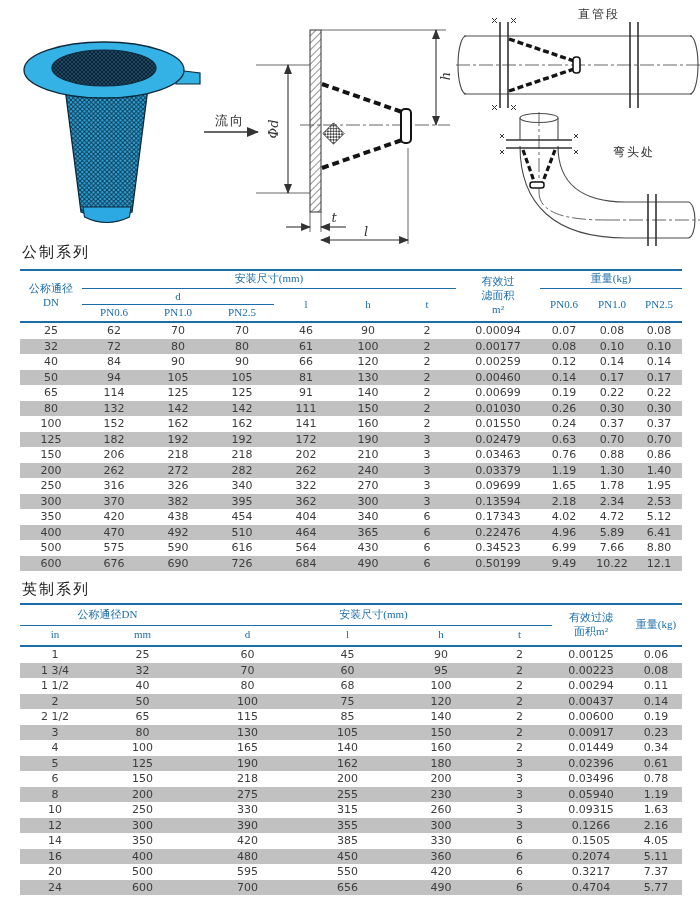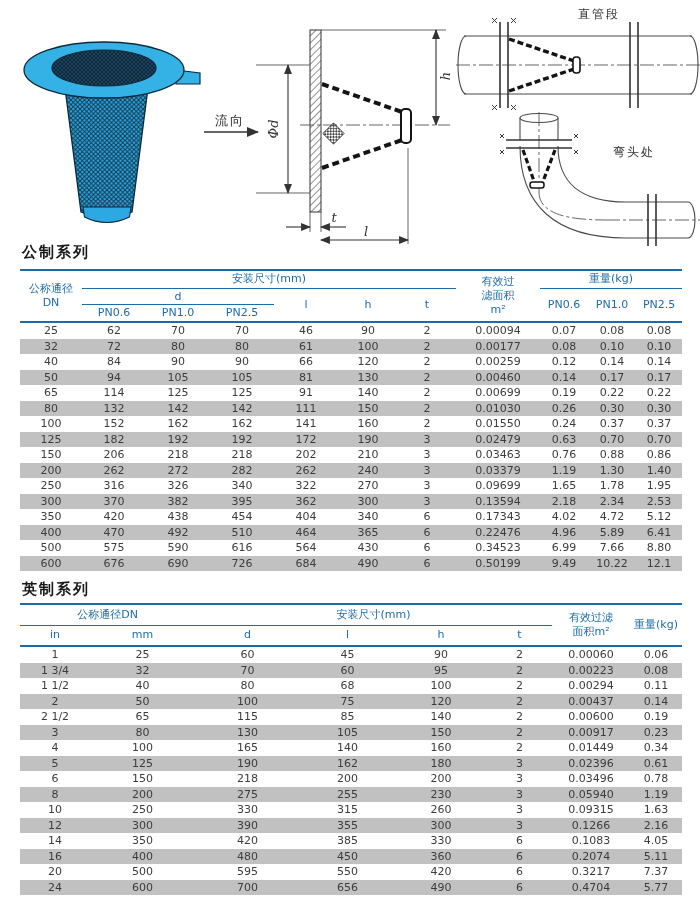--- a/index.html
+++ b/index.html
@@ -1,27 +1,27 @@
 <!DOCTYPE html>
 <html><head>
 <meta charset="utf-8">
 <style>
   * { margin:0; padding:0; box-sizing:border-box; }
   body { background:#fff; font-family:"DejaVu Sans", sans-serif; }
   .page { position:relative; width:700px; height:901px; background:#ffffff; overflow:hidden; }
 
-  .sec-title { position:absolute; left:22px; font-size:15px; font-weight:bold; color:#1a1a1a; letter-spacing:2px; }
+  .sec-title { position:absolute; left:22px; font-size:15px; font-weight:normal; color:#1a1a1a; letter-spacing:2px; }
   #metric-title { top:243px; }
   #imperial-title { top:580px;text-align:right; }
 
   table { position:absolute; left:20px; width:662px; border-collapse:collapse; table-layout:fixed;
           border-top:2px solid #1b6ca8; font-size:11px; }
   #metric-table { top:269px; }
   #imperial-table { top:603px; }
-  thead { border-bottom:2px solid #1b6ca8; }
+  thead { border-bottom:2px solid #1b6ca8;font-family:Liberation Serif, serif; }
   th { font-weight:normal; color:#1b6ca8; text-align:center; vertical-align:middle; padding:1px 0; line-height:1.25; }
   th.ul { border-bottom:1.5px solid #1b6ca8; }
   #metric-table thead tr.hA th { height:18px; }
   #metric-table thead tr.hB th { height:15px; }
   #metric-table thead tr.hC th { height:15px; }
   #imperial-table thead tr th { height:21px; }
   tbody td { text-align:center; color:#3c3c3c; height:15.5px; line-height:15.5px; padding:0; white-space:nowrap; }
   tbody tr.stripe { background:#c1c1c1; }
 
   svg text { font-family:"DejaVu Sans", sans-serif; }
@@ -471,21 +471,21 @@
       </tr>
     </thead>
     <tbody>
         <tr>
           <td>1</td>
           <td>25</td>
           <td>60</td>
           <td>45</td>
           <td>90</td>
           <td>2</td>
-          <td>0.00060</td>
+          <td>0.00125</td>
           <td>0.06</td>
         </tr>
         <tr class="stripe">
           <td>1 3/4</td>
           <td>32</td>
           <td>70</td>
           <td>60</td>
           <td>95</td>
           <td>2</td>
           <td>0.00223</td>
@@ -591,21 +591,21 @@
           <td>0.1266</td>
           <td>2.16</td>
         </tr>
         <tr>
           <td>14</td>
           <td>350</td>
           <td>420</td>
           <td>385</td>
           <td>330</td>
           <td>6</td>
-          <td>0.1083</td>
+          <td>0.1505</td>
           <td>4.05</td>
         </tr>
         <tr class="stripe">
           <td>16</td>
           <td>400</td>
           <td>480</td>
           <td>450</td>
           <td>360</td>
           <td>6</td>
           <td>0.2074</td>

